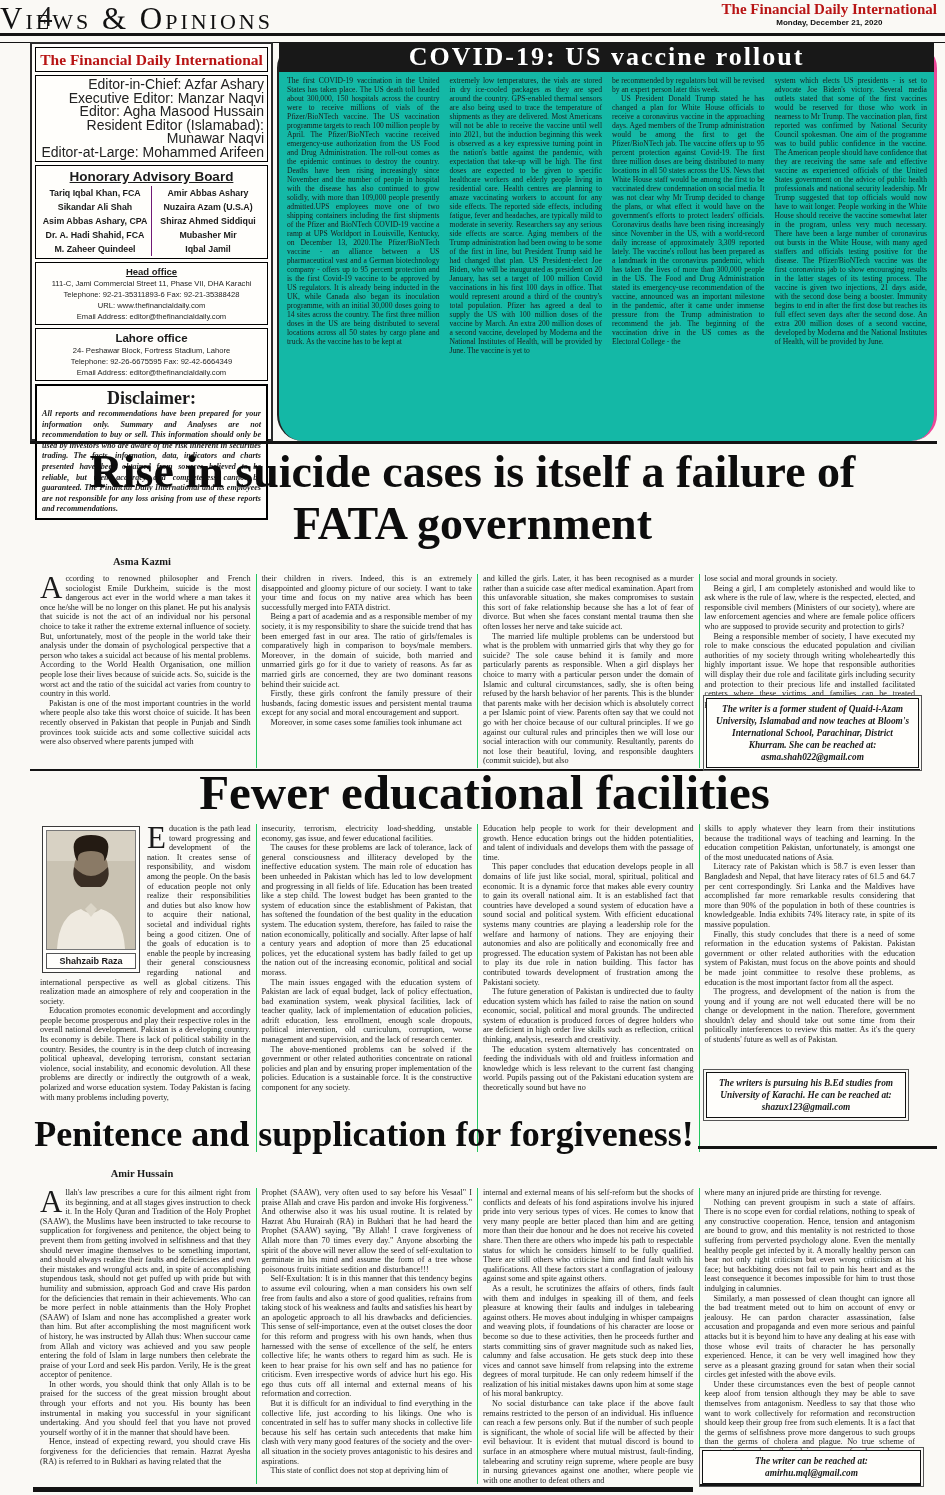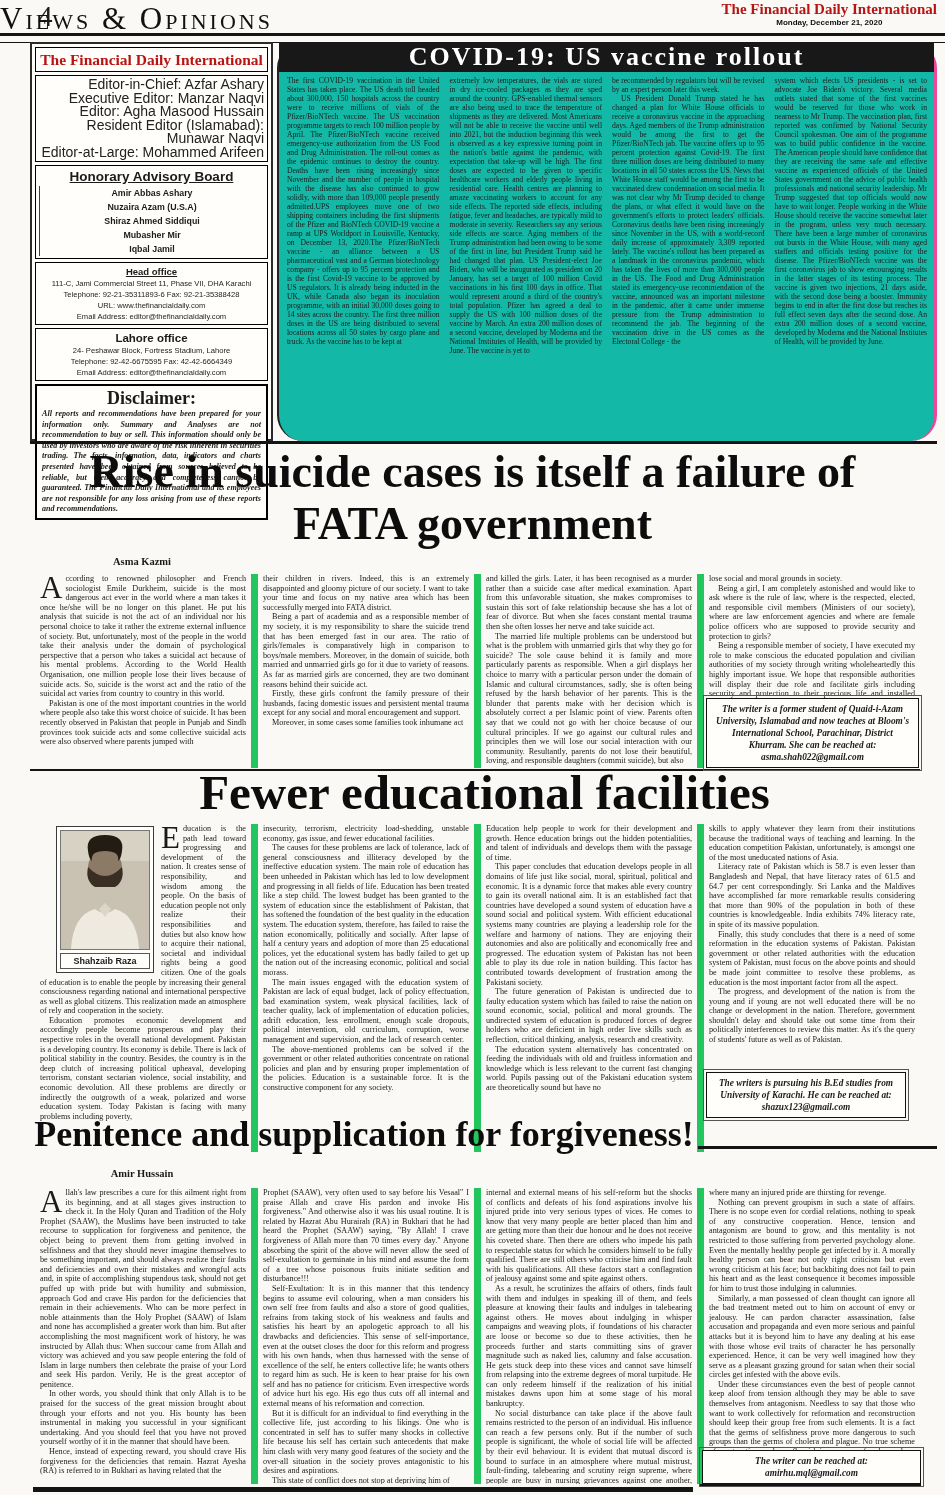--- a/index.html
+++ b/index.html
@@ -60,21 +60,21 @@
   .pen-h{left:30px;top:1112px;width:668px;font-size:36px;line-height:44px;}
   .byline{position:absolute;text-align:center;font-weight:bold;font-size:10.5px;width:214px;}
   .byline-fata{left:35px;top:556px;}
   .byline-pen{left:35px;top:1168px;}
   .cols{position:absolute;left:35px;width:885px;display:flex;}
   .cols-fata{top:574px;height:194px;}
   .cols-edu{top:824px;height:328px;}
   .cols-pen{top:1188px;height:296px;}
   .ncol{flex:1;padding:0 5px;font-size:8.2px;line-height:9.6px;text-align:justify;
     overflow:hidden;box-sizing:border-box;}
-  .ncol + .ncol{border-left:7px solid #22c55e;}
+  .ncol + .ncol{border-left:1px solid #22c55e;}
   .para{margin:0;}
   .para + .para{text-indent:9px;}
   .dropcap .para:first-of-type::first-letter{
     float:left;font-size:31px;line-height:25px;padding:1px 3px 0 0;}
   
   .photo{float:left;width:98px;margin:2px 7px 2px 0;border:1px solid #3a3a3a;
     background:#fffefb;padding:3px;box-sizing:border-box;}
   .photo-img{width:88px;height:118px;border:1px solid #777;display:block;}
   .photo-cap{text-align:center;font-family:"Liberation Sans",sans-serif;font-weight:bold;
     font-size:9px;line-height:14px;border:1px solid #555;margin-top:3px;}
@@ -111,40 +111,47 @@
   <div class="mbox m-editors">
     <div>Editor-in-Chief: Azfar Ashary</div>
     <div>Executive Editor: Manzar Naqvi</div>
     <div>Editor: Agha Masood Hussain</div>
     <div>Resident Editor (Islamabad): Munawar Naqvi</div>
     <div>Editor-at-Large: Mohammed Arifeen</div>
   </div>
   <div class="mbox">
     <div class="m-advisory-h">Honorary Advisory Board</div>
     <div class="m-advisory-cols">
+      <div class="m-adv-col">
+        <div>Tariq Iqbal Khan, FCA</div>
+        <div>Sikandar Ali Shah</div>
+        <div>Asim Abbas Ashary, CPA</div>
+        <div>Dr. A. Hadi Shahid, FCA</div>
+        <div>M. Zaheer Quindeel</div>
+      </div>
       <div class="m-adv-col right">
         <div>Amir Abbas Ashary</div>
         <div>Nuzaira Azam (U.S.A)</div>
         <div>Shiraz Ahmed Siddiqui</div>
         <div>Mubasher Mir</div>
         <div>Iqbal Jamil</div>
       </div>
     </div>
   </div>
   <div class="mbox">
     <div class="m-office-h">Head office</div>
     <div class="m-office-line">111-C, Jami Commercial Street 11, Phase VII, DHA Karachi</div>
     <div class="m-office-line">Telephone: 92-21-35311893-6 Fax: 92-21-35388428</div>
     <div class="m-office-line">URL: www.thefinancialdaily.com</div>
     <div class="m-office-line">Email Address: editor@thefinancialdaily.com</div>
   </div>
   <div class="mbox">
     <div class="m-office-h2">Lahore office</div>
     <div class="m-office-line">24- Peshawar Block, Fortress Stadium, Lahore</div>
-    <div class="m-office-line">Telephone: 92-42-6675595 Fax: 42-42-6664349</div>
+    <div class="m-office-line">Telephone: 92-26-6675595 Fax: 92-42-6664349</div>
     <div class="m-office-line">Email Address: editor@thefinancialdaily.com</div>
   </div>
   <div class="mbox m-disclaimer">
     <div class="m-disc-h">Disclaimer:</div>
     <p class="m-disc-t">All reports and recommendations have been prepared for your information only. Summary and Analyses are not recommendation to buy or sell. This information should only be used by investors who are aware of the risk inherent in securities trading. The facts, information, data, indicators and charts presented have been obtained from sources believed to be reliable, but their accuracy and completeness cannot be guaranteed. The Financial Daily International and its employees are not responsible for any loss arising from use of these reports and recommendations.</p>
   </div>
 </aside>
 
 <section class="covid">
   <h1 class="covid-banner">COVID-19: US vaccine rollout</h1>
@@ -193,21 +200,21 @@
       <p class="para">Being a responsible member of society, I have executed my role to make conscious the educated population and civilian authorities of my society through writing wholeheartedly this highly important issue. We hope that responsible authorities will display their due role and facilitate girls including security and protection to their precious life and installed facilitated centers where these victims and families can be treated peacefully.</p>
     </div>
 </section>
 <div class="writer-box wb-fata">The writer is a former student of Quaid-i-Azam University, Islamabad and now teaches at Bloom's International School, Parachinar, District Khurram. She can be reached at: asma.shah022@gmail.com</div>
 
 <div class="hrule r2"></div>
 
 <h1 class="headline edu-h">Fewer educational facilities</h1>
 <section class="cols cols-edu">
   <div class="ncol dropcap">
-    <figure class="photo" style="margin-left:16px">
+    <figure class="photo" style="margin-left:2px">
       <svg class="photo-img" viewBox="0 0 88 118" xmlns="http://www.w3.org/2000/svg">
         <rect width="88" height="118" fill="#c9c2b2"></rect>
         <rect y="0" width="88" height="30" fill="#d8d2c4"></rect>
         <path d="M44 18 a17 19 0 1 0 0.1 0 Z" fill="#8a7a66"></path>
         <path d="M27 36 q17 18 34 0 q3 14 -7 20 h-20 q-10 -6 -7 -20 Z" fill="#3a2e24"></path>
         <path d="M27 20 q-3 -16 17 -16 q20 0 17 16 q-1 8 -4 10 q2 -10 -13 -10 q-15 0 -13 10 q-3 -2 -4 -10 Z" fill="#241b13"></path>
         <path d="M10 118 q2 -34 24 -40 q10 8 20 0 q22 6 24 40 Z" fill="#efeae0"></path>
         <path d="M38 78 l6 8 l6 -8 l-6 -6 Z" fill="#dcd6c8"></path>
       </svg>
       <figcaption class="photo-cap">Shahzaib Raza</figcaption>

